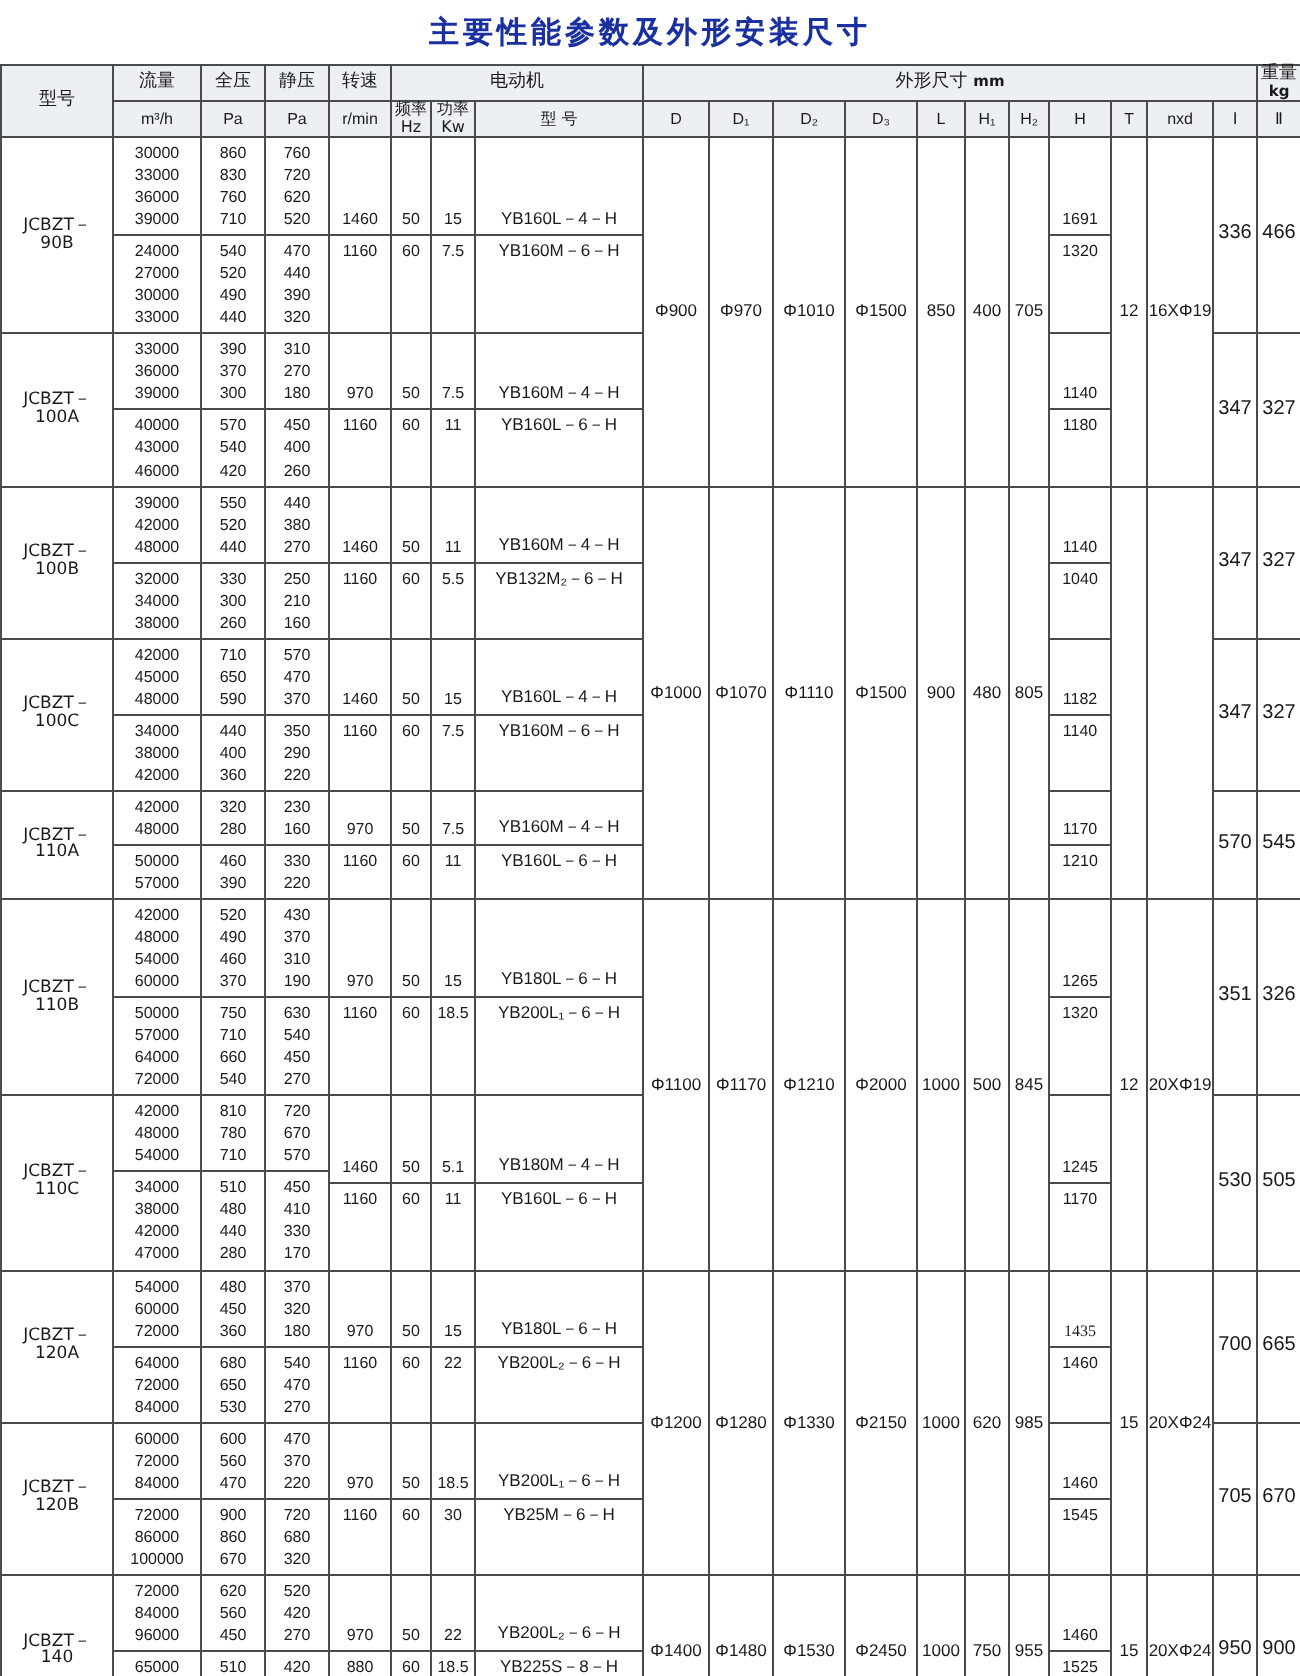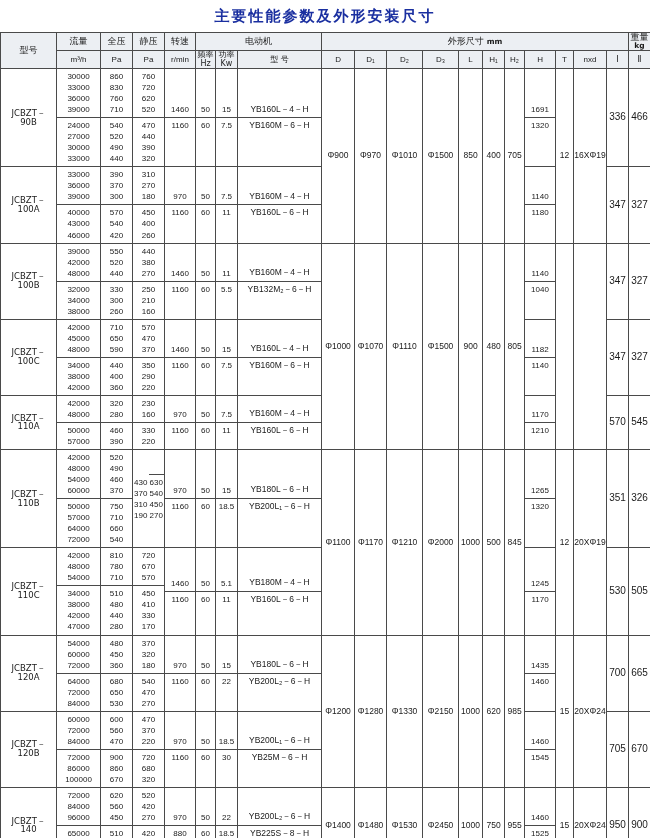--- a/index.html
+++ b/index.html
@@ -397,21 +397,21 @@
               <div style="flex: 1 1 0px; display: flex; align-items: center; justify-content: center; line-height: 1.38; padding: 2px 0px; border-top: 1px solid rgb(74, 74, 74);">50000<br>57000<br>64000<br>72000</div>
             </div>
           </td>
           <td class="numcell" style="padding: 0px;">
             <div style="display: flex; flex-direction: column;">
               <div style="flex: 1 1 0px; display: flex; align-items: center; justify-content: center; line-height: 1.38; padding: 2px 0px;">520<br>490<br>460<br>370</div>
               <div style="flex: 1 1 0px; display: flex; align-items: center; justify-content: center; line-height: 1.38; padding: 2px 0px; border-top: 1px solid rgb(74, 74, 74);">750<br>710<br>660<br>540</div>
             </div>
           </td>
           <td class="numcell" style="padding: 0px;">
-            <div style="display: flex; flex-direction: row;">
+            <div style="display: flex; flex-direction: column;">
               <div style="flex: 1 1 0px; display: flex; align-items: center; justify-content: center; line-height: 1.38; padding: 2px 0px;">430<br>370<br>310<br>190</div>
               <div style="flex: 1 1 0px; display: flex; align-items: center; justify-content: center; line-height: 1.38; padding: 2px 0px; border-top: 1px solid rgb(74, 74, 74);">630<br>540<br>450<br>270</div>
             </div>
           </td>
           <td class="numcell" style="padding: 0px;">
             <div style="display: flex; flex-direction: column;">
               <div style="flex: 1 1 0px; display: flex; align-items: center; justify-content: center; line-height: 1.38; padding: 2px 0px;">970</div>
               <div style="flex: 1 1 0px; display: flex; align-items: center; justify-content: center; line-height: 1.38; padding: 2px 0px; border-top: 1px solid rgb(74, 74, 74);">1160</div>
             </div>
           </td>
@@ -550,21 +550,21 @@
           </td>
           <td class="dimcell" rowspan="2">Φ1200</td>
           <td class="dimcell" rowspan="2">Φ1280</td>
           <td class="dimcell" rowspan="2">Φ1330</td>
           <td class="dimcell" rowspan="2">Φ2150</td>
           <td class="dimcell" rowspan="2">1000</td>
           <td class="dimcell" rowspan="2">620</td>
           <td class="dimcell" rowspan="2">985</td>
           <td class="numcell" style="padding: 0px;">
             <div style="display: flex; flex-direction: column;">
-              <div style="flex: 1 1 0px; display: flex; align-items: center; justify-content: center; line-height: 1.38; padding: 2px 0px;">1435</div>
+              <div style="flex: 1 1 0px; display: flex; align-items: center; justify-content: center; line-height: 1.38; padding: 2px 0px; font-family: Liberation Serif, serif;">1435</div>
               <div style="flex: 1 1 0px; display: flex; align-items: center; justify-content: center; line-height: 1.38; padding: 2px 0px; border-top: 1px solid rgb(74, 74, 74);">1460</div>
             </div>
           </td>
           <td class="dimcell" rowspan="2">15</td>
           <td class="dimcell" rowspan="2">20XΦ24</td>
           <td class="wt">700</td>
           <td class="wt">665</td>
         </tr>
         <tr class="grp-sep">
           <td class="model cjk">JCBZT－<br>120B</td>

